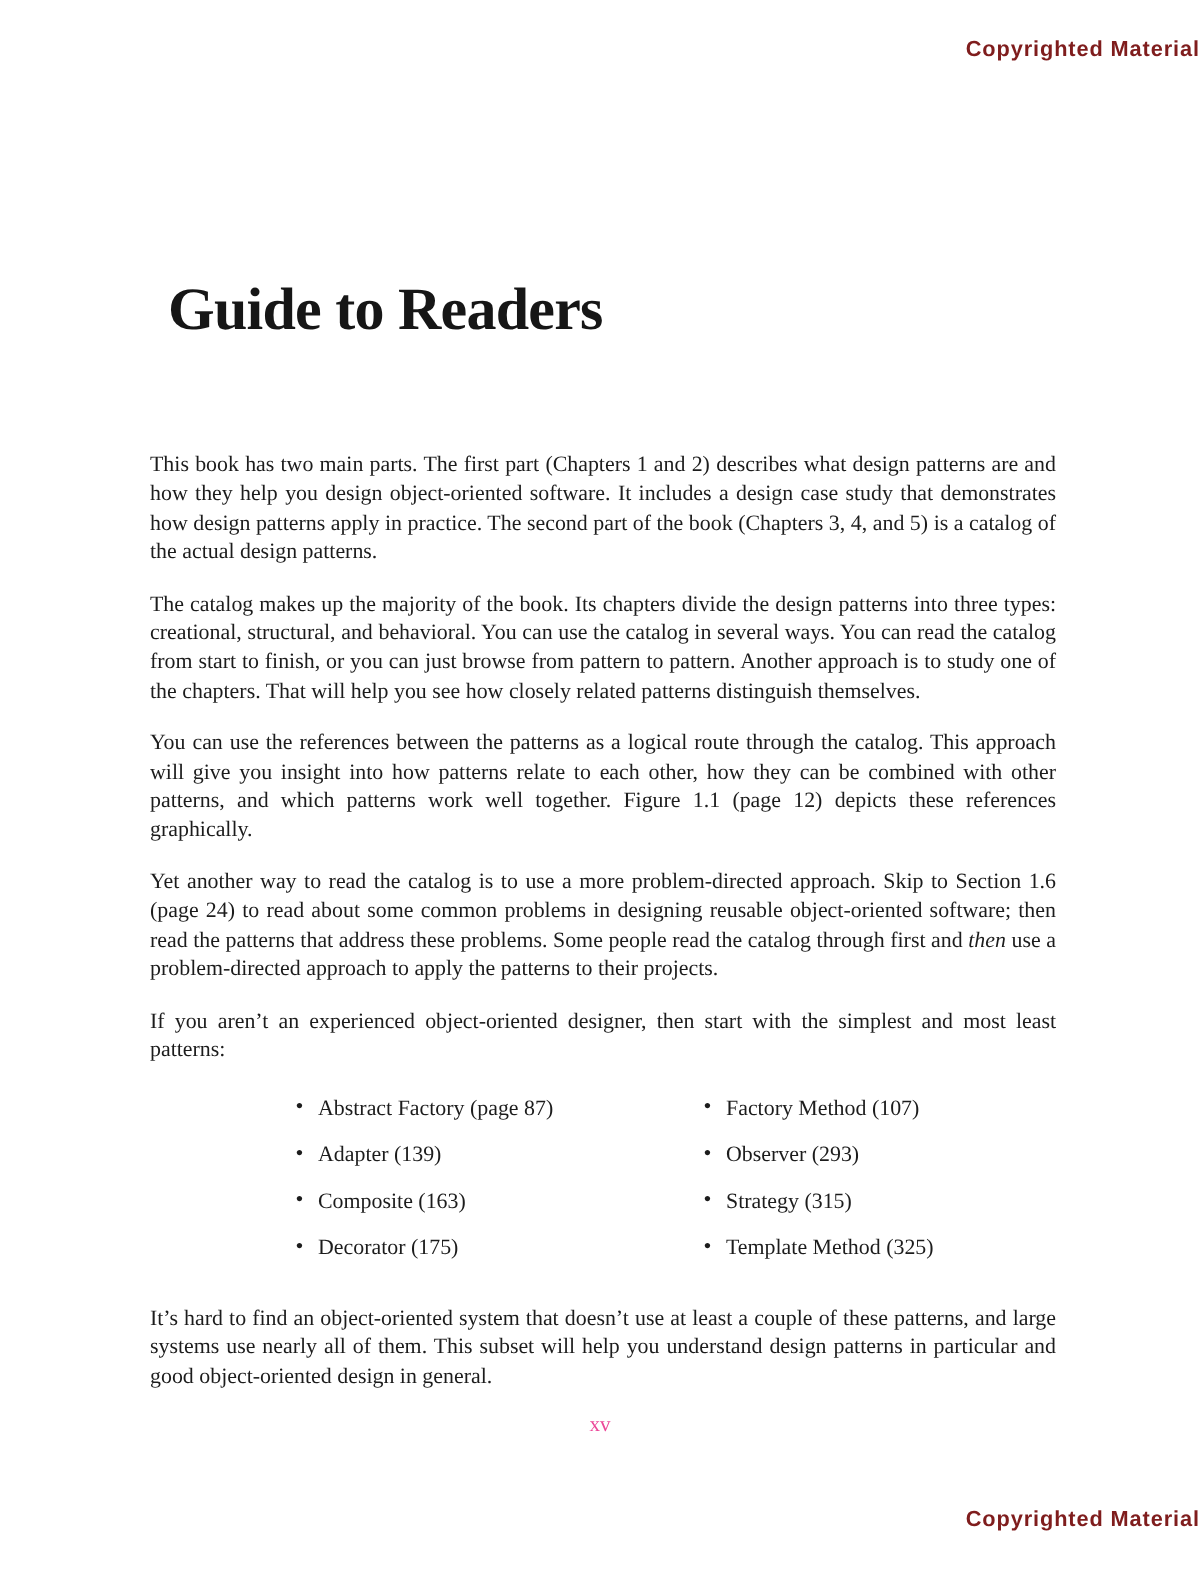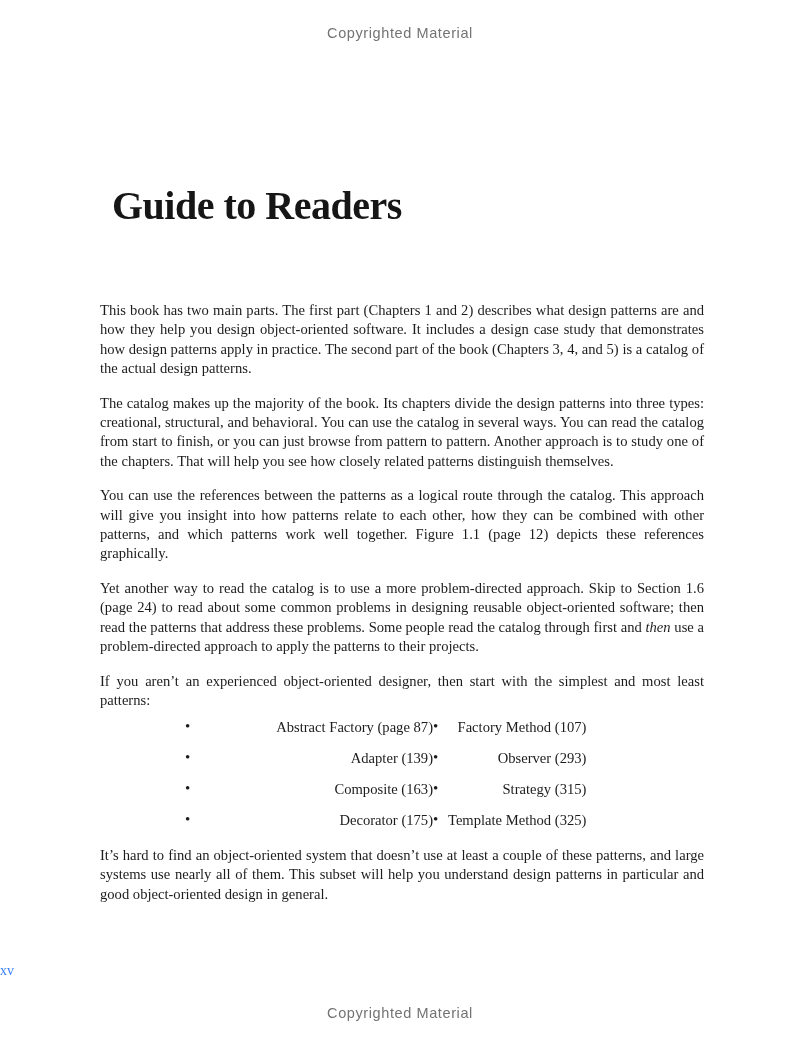--- a/index.html
+++ b/index.html
@@ -9,26 +9,26 @@
     background: #ffffff;
     position: relative;
     font-family: "Liberation Serif", serif;
     color: #1c1c1c;
     overflow: hidden;
   }
   .watermark {
     position: absolute;
     left: 0;
     width: 100%;
-    text-align: center;
+    text-align: right;
     font-family: "Liberation Sans", sans-serif;
-    font-weight: normal;
+    font-weight: bold;
     font-size: 14.5px;
     letter-spacing: 0.6px;
-    color: #737373;
+    color: #7f1d1d;
   }
   .watermark-top { top: 25px; }
   .watermark-bottom { top: 1005px; }
   .page-title {
     position: absolute;
     top: 170px;
     left: 100px;
     margin: 12px;
     font-family: "Liberation Serif", serif;
     font-weight: bold;
@@ -48,23 +48,22 @@
   .content p { margin: 15px 0 8px 0; }
   .content p.closing { margin-bottom: 0; }
   em.inline-italic { font-style: italic; }
   .bullets {
     display: flex;
     margin: 5px 0 9px 85px;
     text-align: left;
   }
   .bullets ul {
     list-style: none;
-    margin: 0;
+    margin: 12px;
     padding: 0;
-    text-align: right;
   }
   .bullets .col-left { width: 248px; }
   .bullets li {
     position: relative;
     padding-left: 15px;
     margin-bottom: 11.6px;
     white-space: nowrap;
   }
   .bullets li:last-child { margin-bottom: 0; }
   .bullets li::before {
@@ -72,23 +71,23 @@
     position: absolute;
     left: 0;
     top: -1px;
     font-size: 15px;
   }
   .page-number {
     position: absolute;
     top: 943px;
     left: 0;
     width: 100%;
+    text-align: center;
     font-size: 14px;
-    color: #3b82f6;
-    margin-top: 20px;
+    color: #ec4899;
   }
 </style>
 </head>
 <body>
 
 <div class="watermark watermark-top">Copyrighted Material</div>
 
 <h1 class="page-title">Guide to Readers</h1>
 
 <div class="content">

